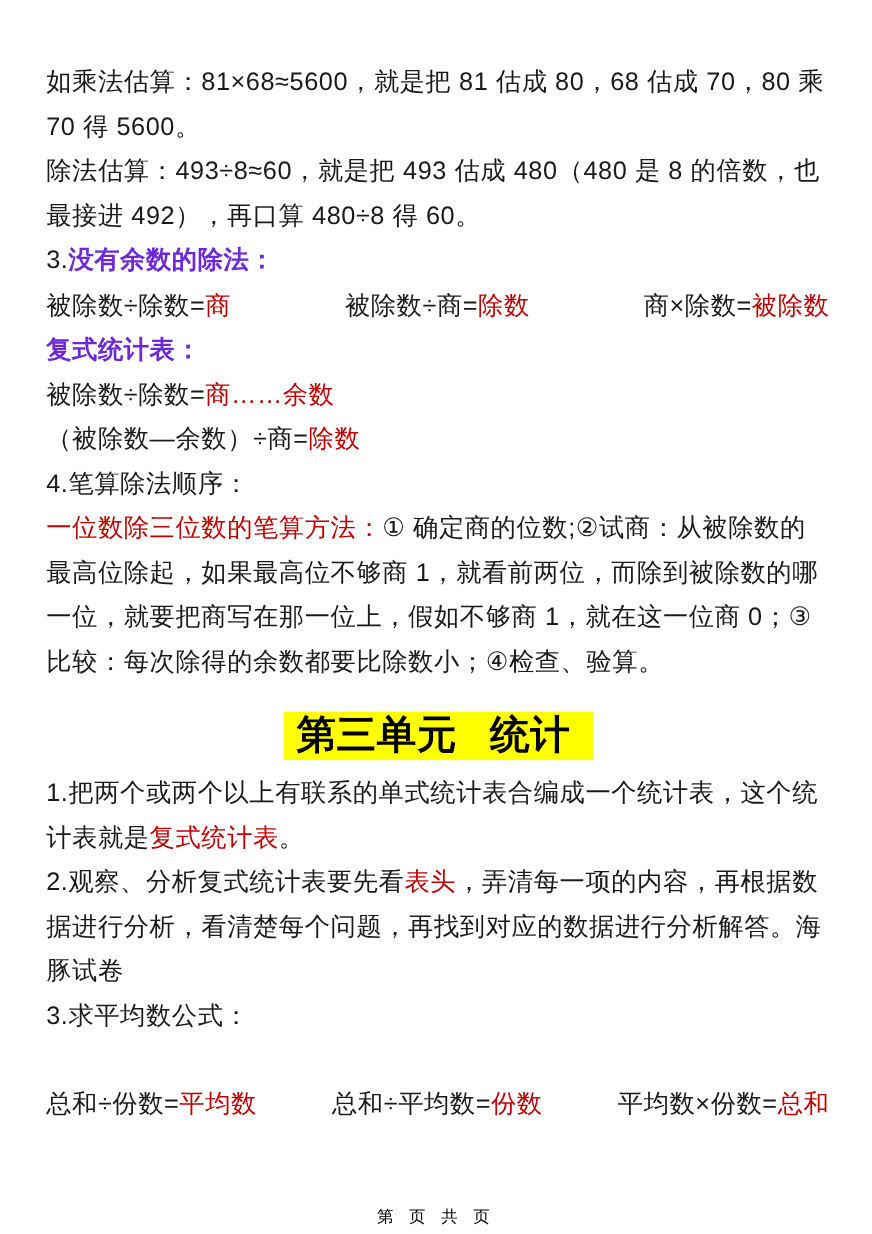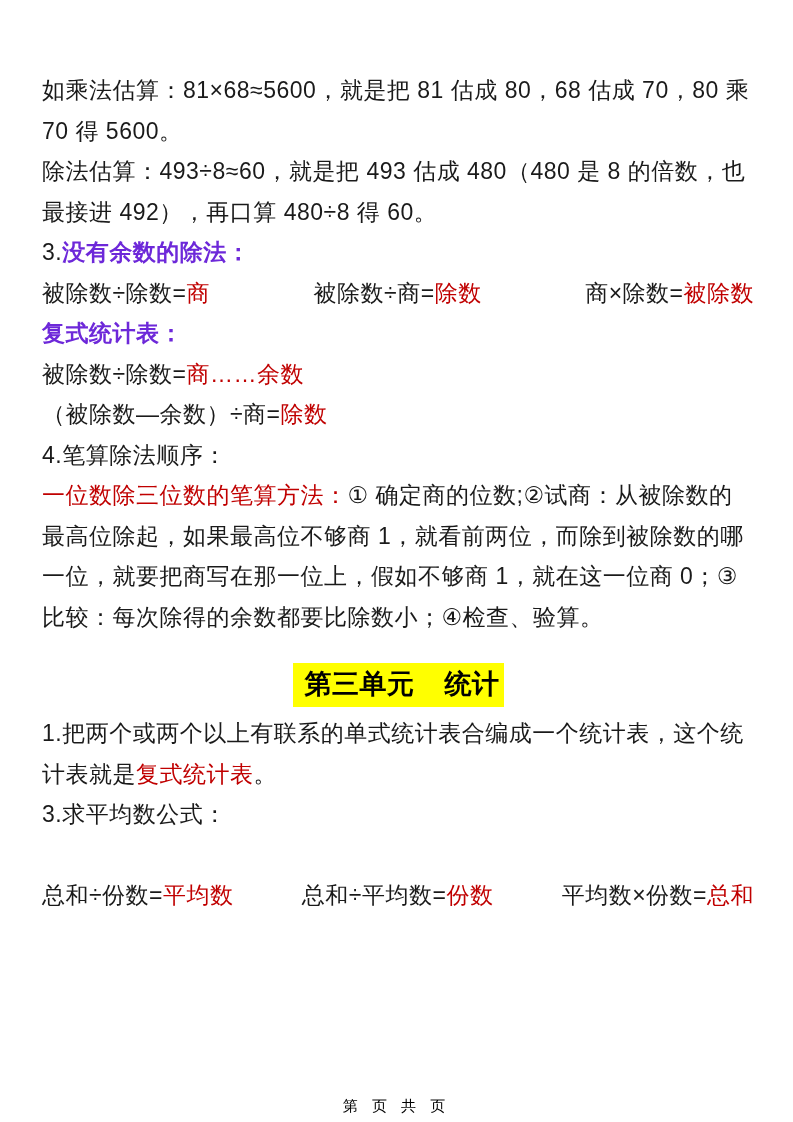--- a/index.html
+++ b/index.html
@@ -6,32 +6,32 @@
   .page{
     position:relative;
     width:793px;height:1122px;
     background:#ffffff;
     font-family:"Liberation Sans","DejaVu Sans",sans-serif;
     color:#1a1a1a;
     overflow:hidden;
   }
   .content{
     position:absolute;left:42px;top:54px;width:712px;
-    font-size:23px;line-height:40.5px;letter-spacing:0.5px;margin-top:16px;
+    font-size:23px;line-height:40.5px;letter-spacing:0.5px;
   }
   .content p{margin:0;text-align:left;}
   .red{color:#c00000;}
   .blue{color:#6d28d9;font-weight:700;}
   .frow{display:flex;justify-content:space-between;line-height:40.5px;}
   .formula{white-space:nowrap;}
   .title-wrap{text-align:center;margin:26px 0 6px 0;line-height:44px;}
   .highlight{
     background:#ffff00;color:#000;
-    font-weight:700;font-size:27px;line-height:36px;
-    display:inline-block;padding:3px 4px 5px 12px;
+    font-weight:700;font-size:36px;line-height:36px;
+    display:inline-block;padding:3px 20px 5px 12px;
   }
   .title-gap{margin-left:30px;}
   .spacer{height:40px;}
   .footer{
     position:absolute;left:0;right:0;bottom:6px;
     text-align:center;font-size:15px;letter-spacing:5px;color:#000000;
   }
 </style>
 </head>
 <body>
@@ -61,20 +61,21 @@
     <p>4.笔算除法顺序：</p>
 
     <p><span class="red">一位数除三位数的笔算方法：</span><span>① 确定商的位数;②试商：从被除数的最高位除起，如果最高位不够商 1，就看前两位，而除到被除数的哪一位，就要把商写在那一位上，假如不够商 1，就在这一位商 0；③比较：每次除得的余数都要比除数小；④检查、验算。</span></p>
 
     <div class="title-wrap">
       <span class="highlight"><span>第三单元</span><span class="title-gap">统计</span></span>
     </div>
 
     <p><span>1.把两个或两个以上有联系的单式统计表合编成一个统计表，这个统计表就是</span><span class="red">复式统计表</span><span>。</span></p>
 
+    <p><span>2.观察、分析复式统计表要先看</span><span class="red">表头</span><span>，弄清每一项的内容，再根据数据进行分析，看清楚每个问题，再找到对应的数据进行分析解答。海豚试卷</span></p>
 
     <p>3.求平均数公式：</p>
 
     <div class="spacer"></div>
 
     <div class="frow">
       <span class="formula"><span>总和÷份数=</span><span class="red">平均数</span></span>
       <span class="formula"><span>总和÷平均数=</span><span class="red">份数</span></span>
       <span class="formula"><span>平均数×份数=</span><span class="red">总和</span></span>
     </div>

